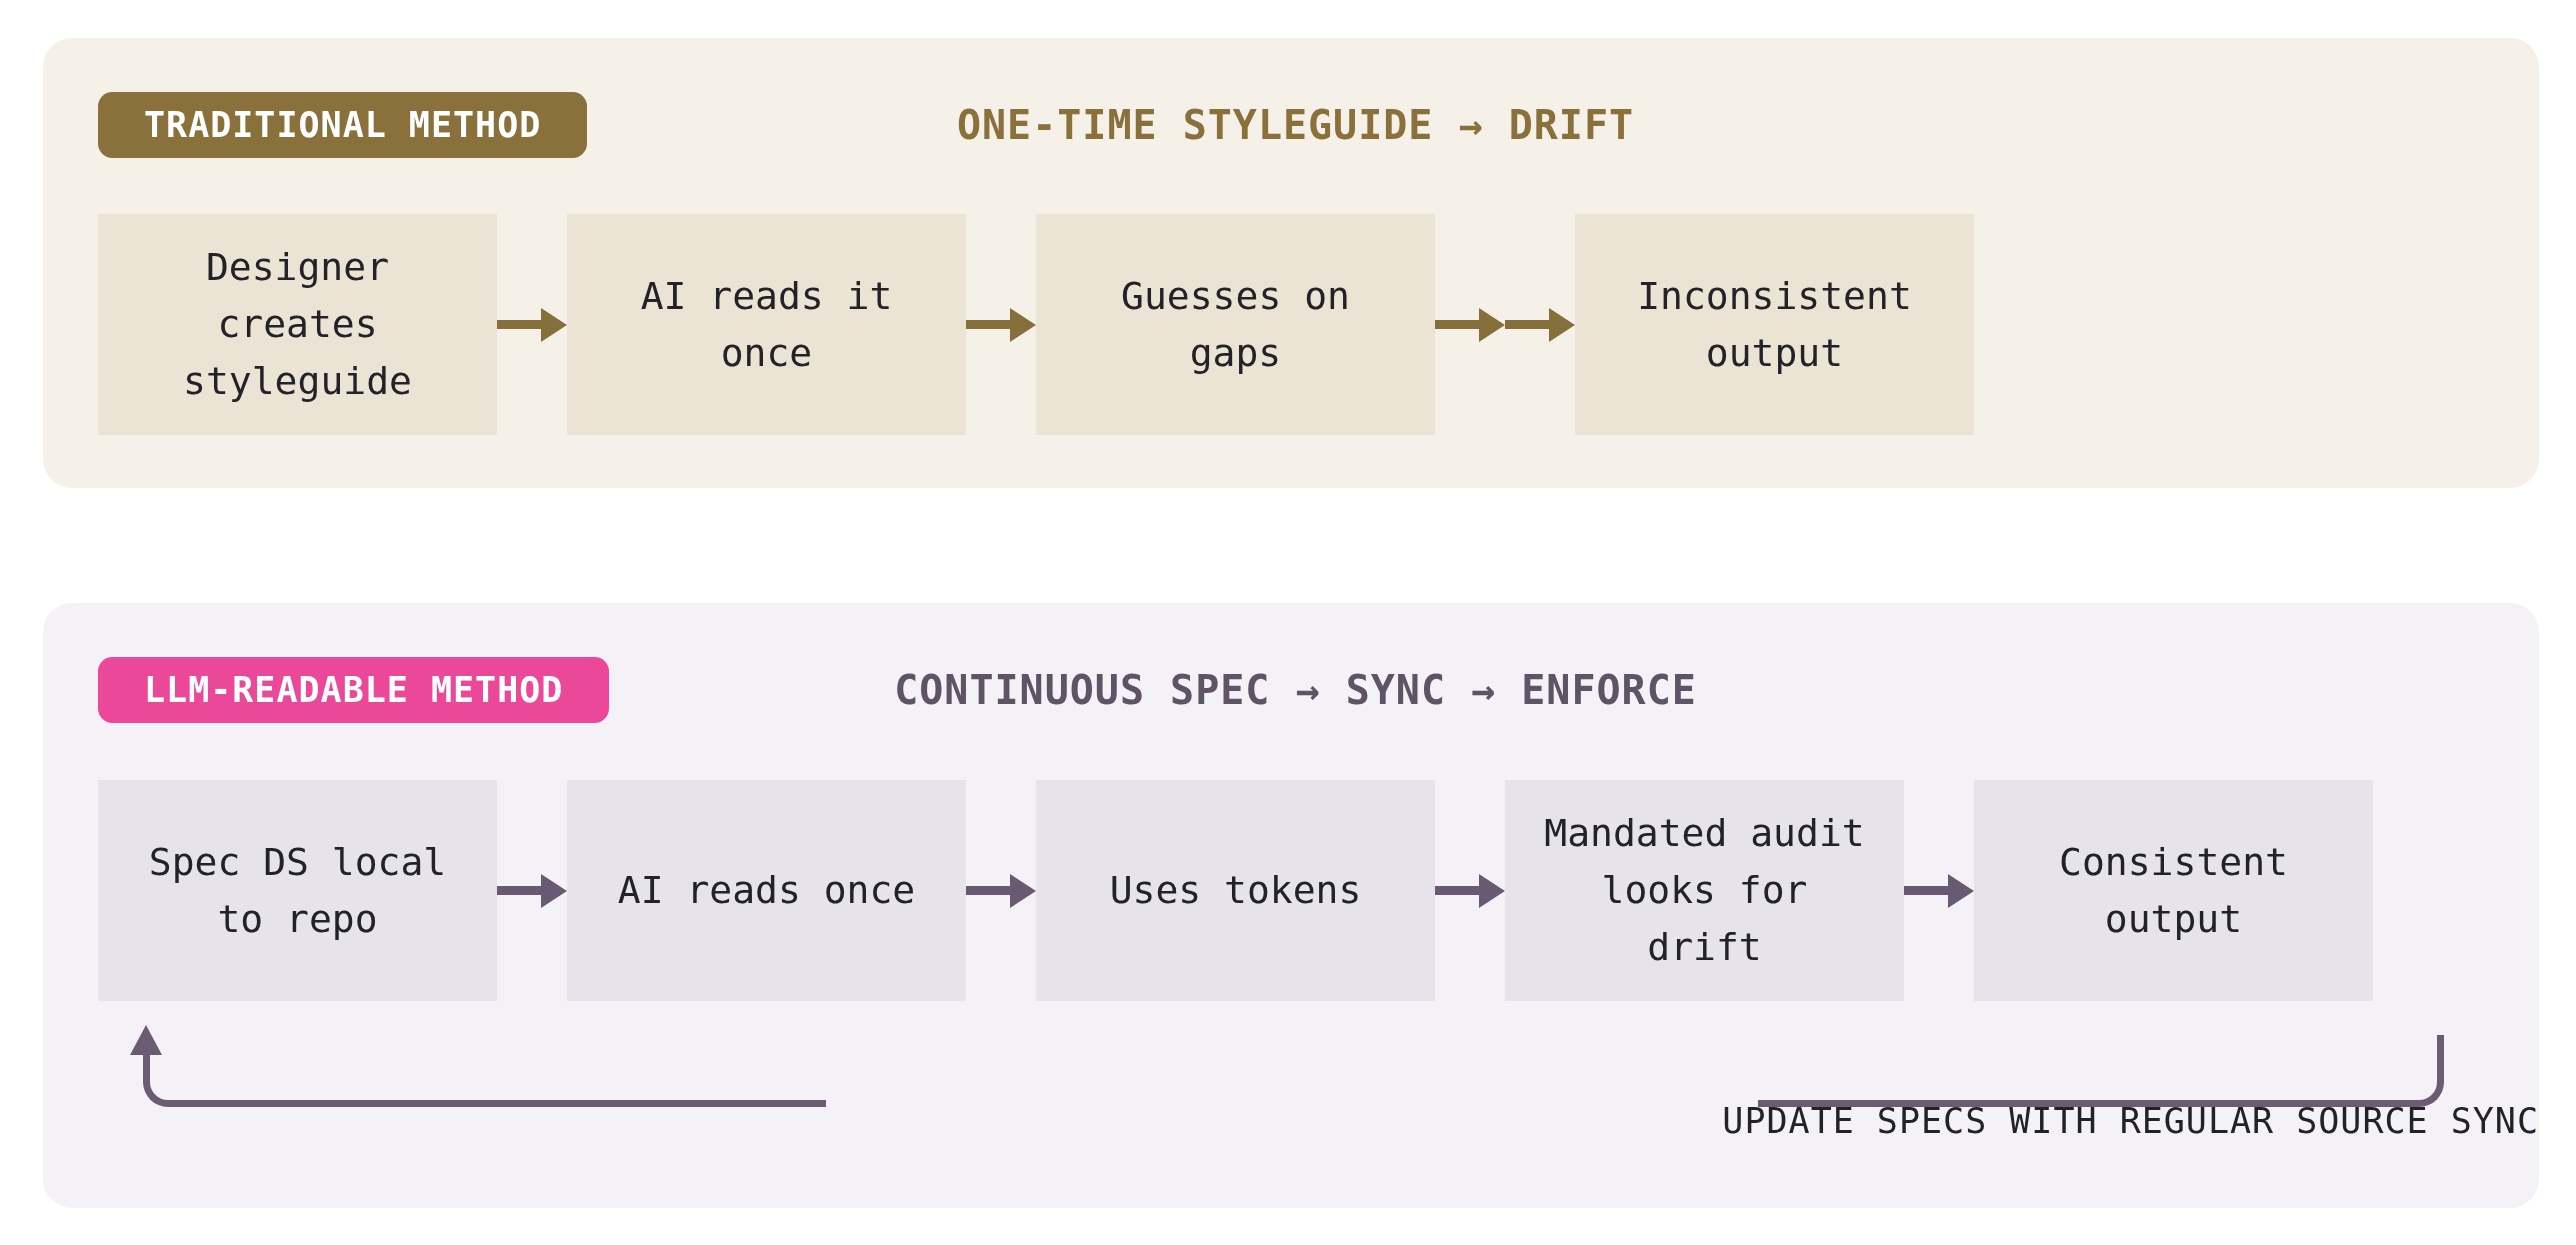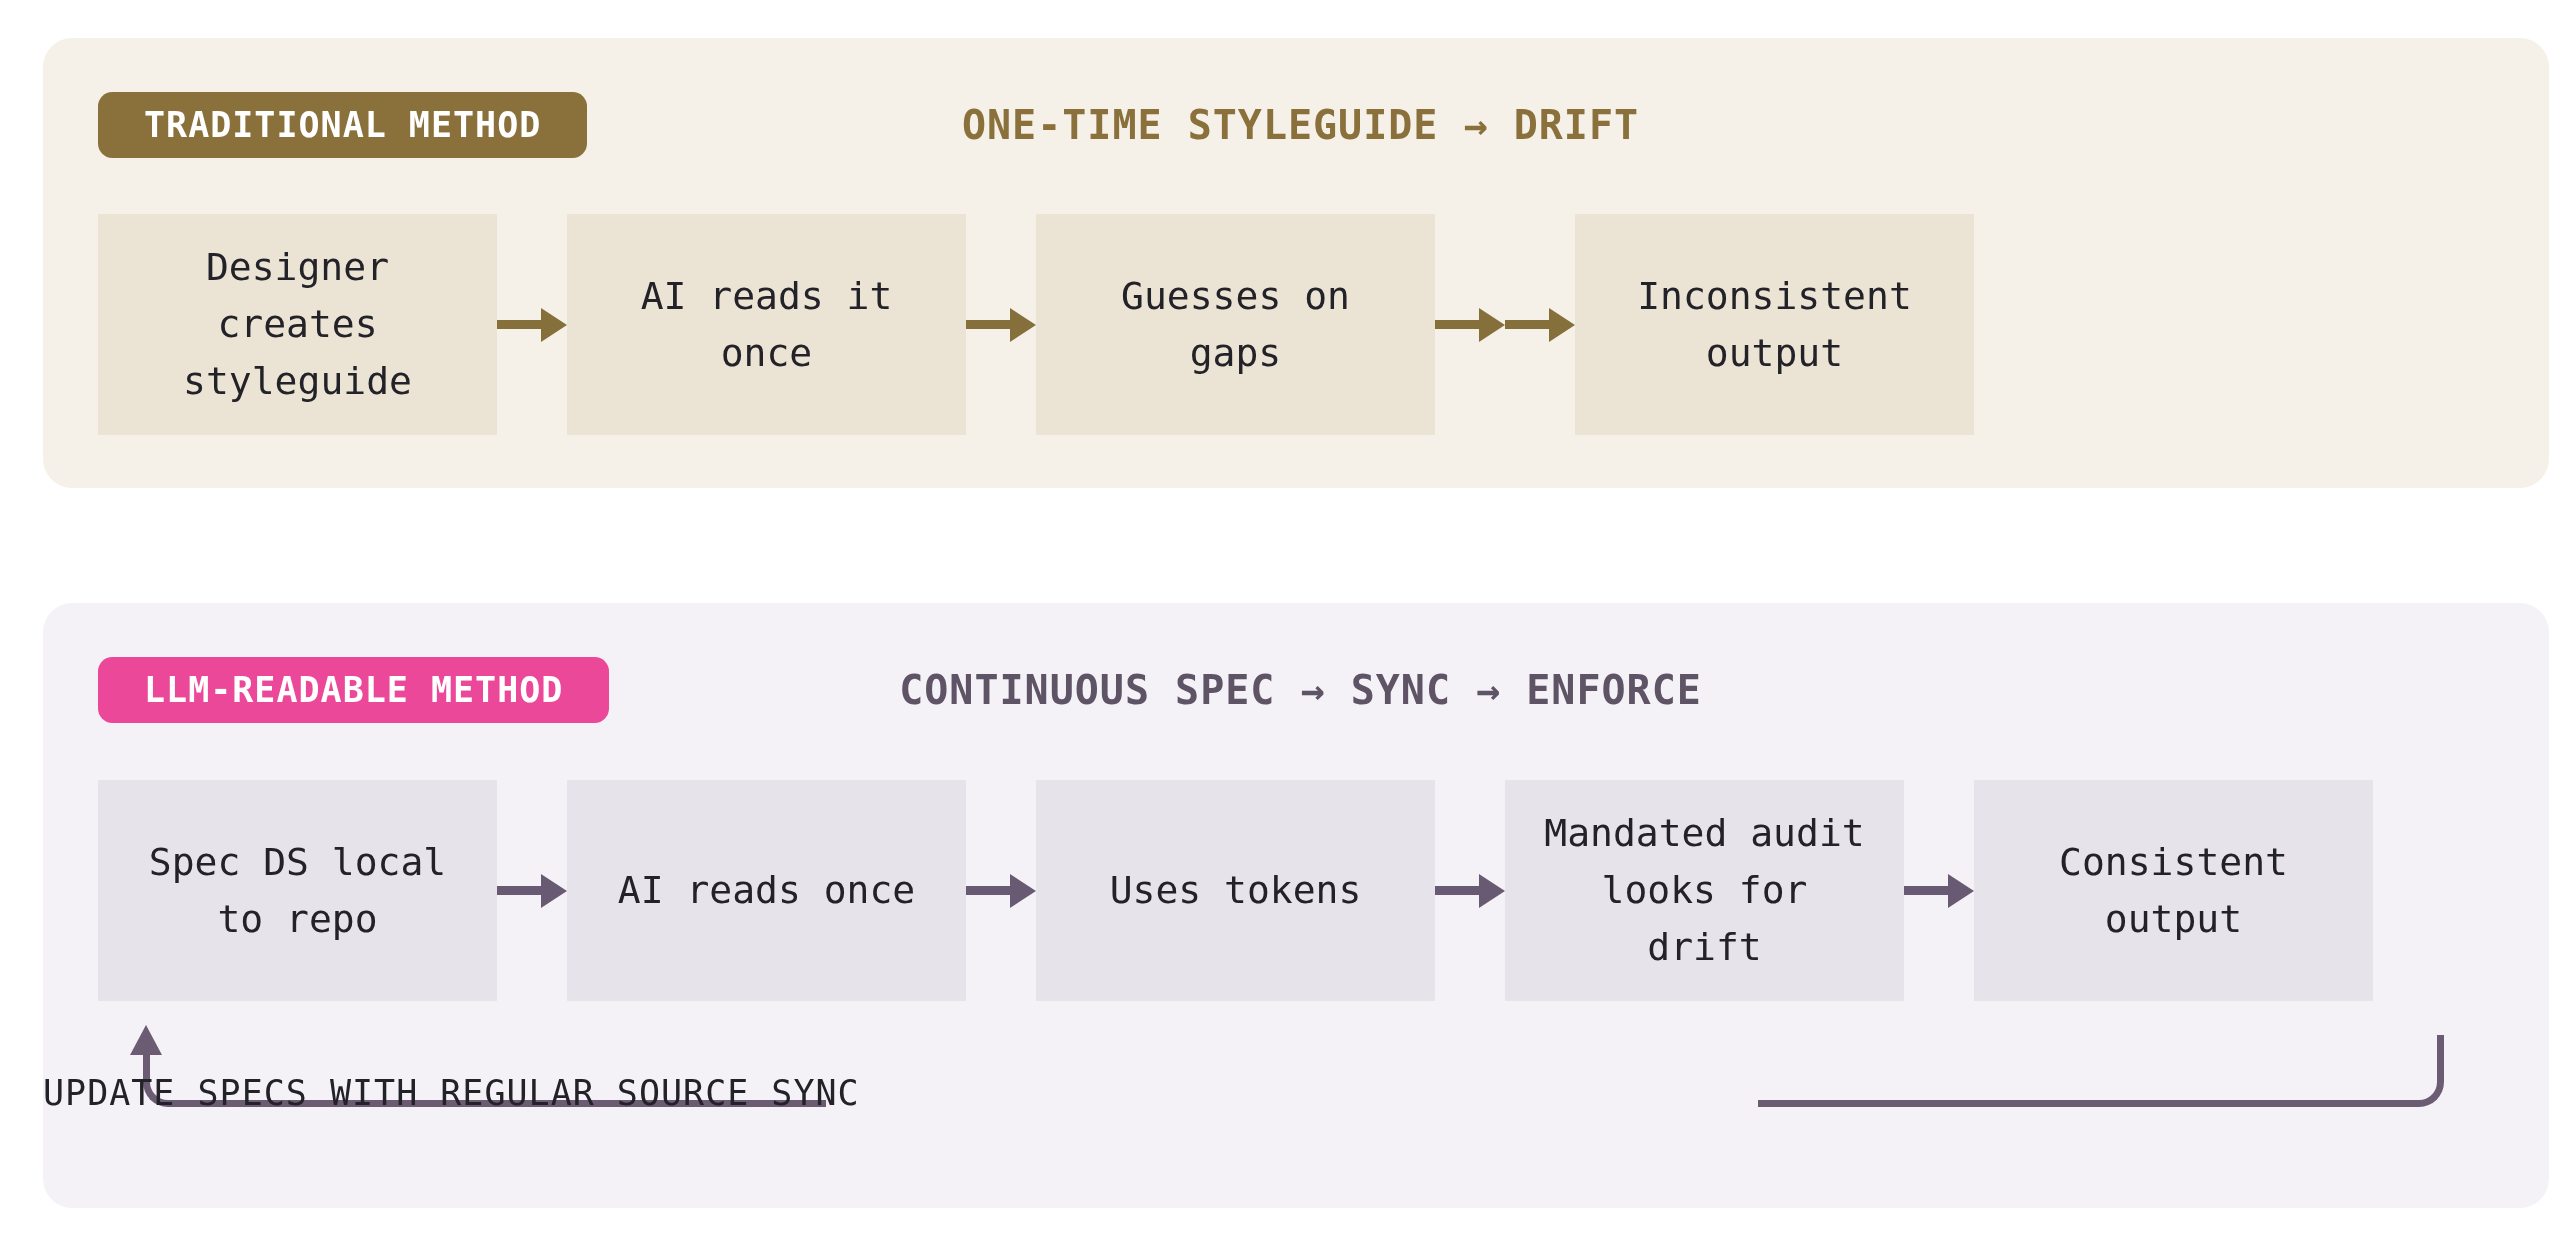--- a/index.html
+++ b/index.html
@@ -13,21 +13,20 @@
     width: 2576px;
     height: 1246px;
     background: #ffffff;
     overflow: hidden;
   }
   .panel {
     position: absolute;
     left: 43px;
     width: 2496px;
     border-radius: 29px;
-    padding-left: 10px;
   }
   .panel.traditional {
     top: 38px;
     height: 450px;
     background: #f5f0e8;
   }
   .panel.llm {
     top: 603px;
     height: 605px;
     background: #f4f2f7;
@@ -135,22 +134,22 @@
     width: 679px;
     height: 65px;
     border-right: 7.7px solid #6b5c74;
     border-bottom: 7.7px solid #6b5c74;
     border-bottom-right-radius: 25px;
   }
   .loop-label {
     position: absolute;
     left: 0;
     right: 0;
-    top: 470px;
-    text-align: left;
+    top: 498px;
+    text-align: right;
     font-size: 35px;
     font-weight: 500;
     letter-spacing: 1px;
     color: #232228;
     white-space: nowrap;
   }
 </style>
 </head>
 <body>
 

